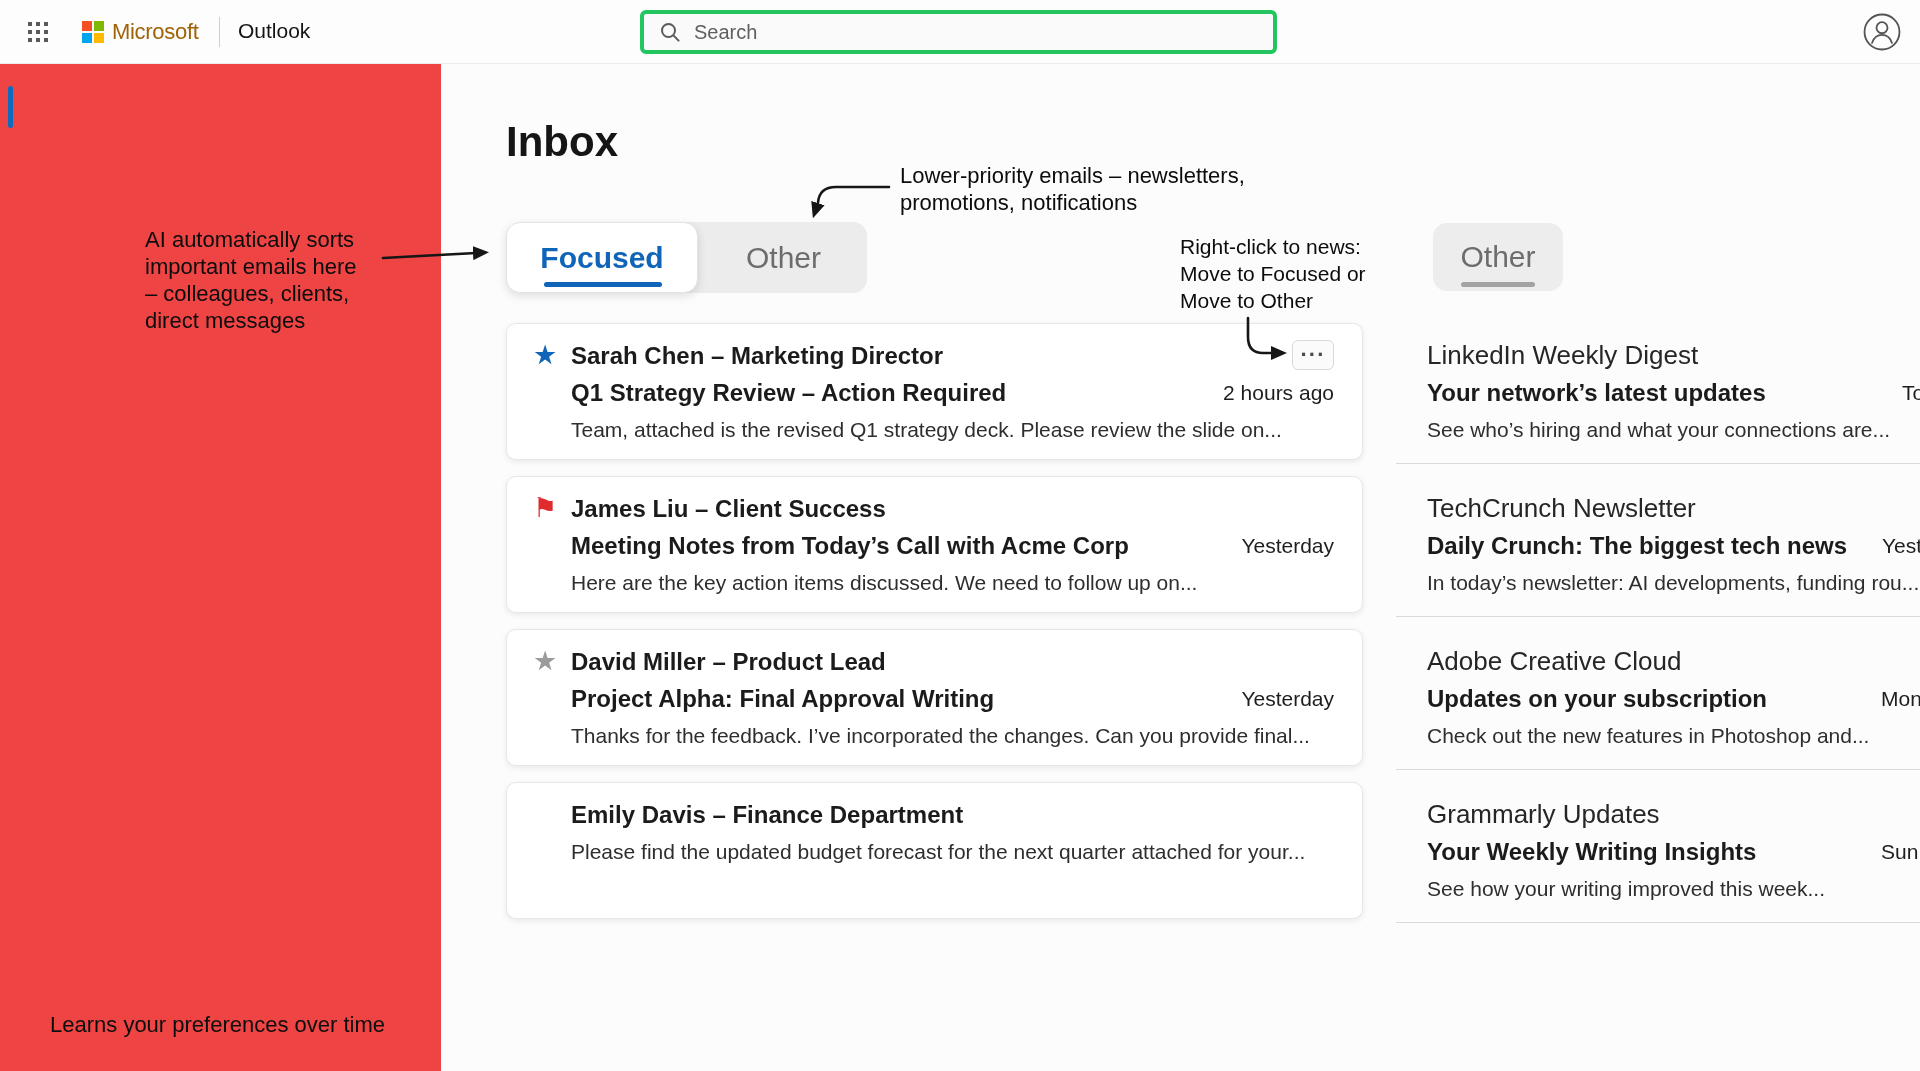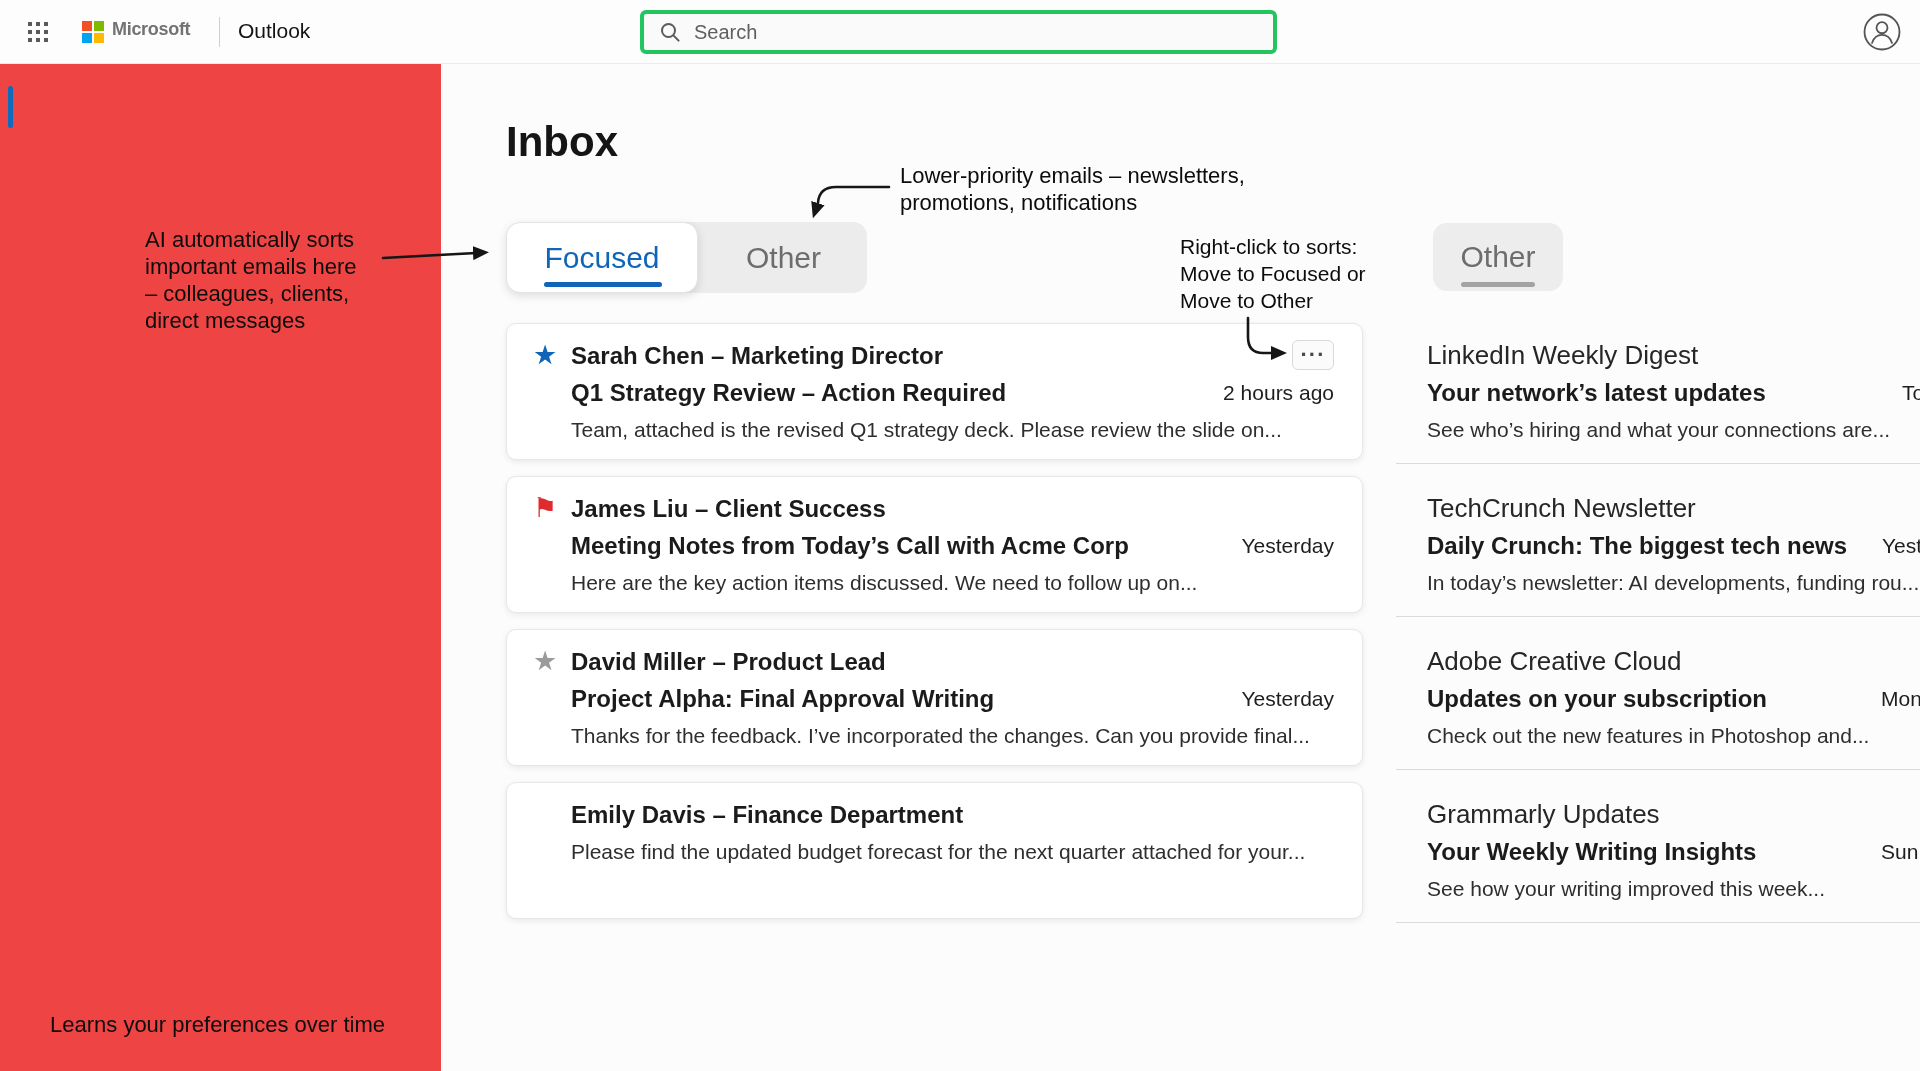--- a/index.html
+++ b/index.html
@@ -6,21 +6,21 @@
   html,body { width:1920px; height:1071px; }
   body { font-family:"Liberation Sans", sans-serif; background:#fcfcfc; overflow:hidden; position:relative; }
   .page { position:relative; width:1920px; height:1071px; overflow:hidden; }
 
   
   .topbar { position:absolute; left:0; top:0; width:1920px; height:64px; background:#fdfdfd; border-bottom:1px solid #ebebeb; z-index:5; }
   .grid-btn { position:absolute; left:20px; top:14px; width:36px; height:36px; display:flex; align-items:center; justify-content:center; cursor:pointer; background:none; border:none; }
   .ms-logo { position:absolute; left:82px; top:21px; display:grid; grid-template-columns:10px 10px; grid-template-rows:10px 10px; gap:2px; }
   .ms-sq { width:10px; height:10px; }
   .sq-r { background:#f25022; } .sq-g { background:#7fba00; } .sq-b { background:#00a4ef; } .sq-y { background:#ffb900; }
-  .ms-text { position:absolute; left:112px; top:19px; font-size:18px; font-weight:700; color:#737373; letter-spacing:-0.3px; }
+  .ms-text { position:absolute; left:112px; top:19px; font-size:22px; font-weight:400; color:#a16207; letter-spacing:-0.3px; }
   .tb-divider { position:absolute; left:219px; top:17px; width:1px; height:30px; background:#cfcfcf; }
   .app-name { position:absolute; left:238px; top:19px; font-size:21px; color:#141414; }
   .searchbar { position:absolute; left:640px; top:10px; width:637px; height:44px; border:4px solid #22c55e; border-radius:6px; background:#fafafa; display:flex; align-items:center; padding:0 14px; gap:12px; }
   .searchbar input { border:none; background:transparent; outline:none; flex:1; font-size:20px; color:#333; font-family:"Liberation Sans", sans-serif; }
   .searchbar input::placeholder { color:#5f5f5f; }
   .avatar-btn { position:absolute; right:19px; top:13px; width:38px; height:38px; background:none; border:none; cursor:pointer; padding:0; }
 
   
   .sidebar { position:absolute; left:0; top:64px; width:441px; height:1007px; background:#ef4444; z-index:1; }
   .accent { position:absolute; left:8px; top:22px; width:5px; height:42px; border-radius:3px; background:#0f6cbd; }
@@ -29,21 +29,21 @@
   .sidebar-note { position:absolute; left:50px; top:948px; font-size:22px; color:#0d0d0d; }
 
   
   .main-bg { position:absolute; left:441px; top:64px; width:1479px; height:1007px; background:#fcfcfc; }
   .inbox-title { position:absolute; left:506px; top:118px; font-size:42px; font-weight:700; color:#151515; z-index:2; }
 
   .tabs { position:absolute; left:506px; top:222px; width:361px; height:71px; z-index:2; }
   .tab-other-bg { position:absolute; left:62px; top:0; width:299px; height:71px; background:#ececec; border-radius:14px; display:flex; align-items:center; justify-content:flex-end; padding-right:46px; cursor:pointer; }
   .tab-other-label { font-size:30px; color:#6d6d6d; }
   .tab-focused { position:absolute; left:0; top:0; width:192px; height:71px; background:#ffffff; border:1px solid #e3e3e3; border-radius:14px; box-shadow:0 3px 10px rgba(0,0,0,.12); display:flex; align-items:center; justify-content:center; cursor:pointer; }
-  .tab-focused-label { font-size:30px; font-weight:400; color:#1065b8;text-align:center; }
+  .tab-focused-label { font-size:30px; font-weight:700; color:#1065b8;text-align:center; }
   .tab-underline { position:absolute; left:37px; bottom:5px; width:118px; height:5px; border-radius:3px; background:#1065b8; }
 
   .other-col-tab { position:absolute; left:1433px; top:223px; width:130px; height:68px; background:#ededed; border-radius:14px; display:flex; align-items:center; justify-content:center; cursor:pointer; z-index:2; }
   .other-col-label { font-size:30px; color:#6d6d6d; }
   .other-col-underline { position:absolute; left:28px; bottom:4px; width:74px; height:5px; border-radius:3px; background:#a3a3a3; }
 
   
   .card { position:absolute; left:506px; width:857px; height:137px; background:#ffffff; border:1px solid #e7e7e7; border-radius:10px; box-shadow:0 2px 6px rgba(0,0,0,.08); display:flex; padding:13px 28px 0 26px; cursor:pointer; z-index:2; }
   .card-1 { top:323px; } .card-2 { top:476px; } .card-3 { top:629px; } .card-4 { top:782px; }
   .icon-col { width:38px; flex:none; font-size:27px; line-height:37px; }
@@ -229,21 +229,21 @@
     <div>– colleagues, clients,</div>
     <div>direct messages</div>
   </div>
 
   <div class="note note-top">
     <div>Lower-priority emails – newsletters,</div>
     <div>promotions, notifications</div>
   </div>
 
   <div class="note note-right">
-    <div>Right-click to sorts:</div>
+    <div>Right-click to news:</div>
     <div>Move to Focused or</div>
     <div>Move to Other</div>
   </div>
 
   <svg class="arrows" width="1920" height="1071" viewBox="0 0 1920 1071">
     <defs>
       <marker id="ah" markerUnits="userSpaceOnUse" markerWidth="16" markerHeight="14" refX="3" refY="7" orient="auto">
         <path d="M0 0 L16 7 L0 14 Z" fill="#161616"></path>
       </marker>
     </defs>

